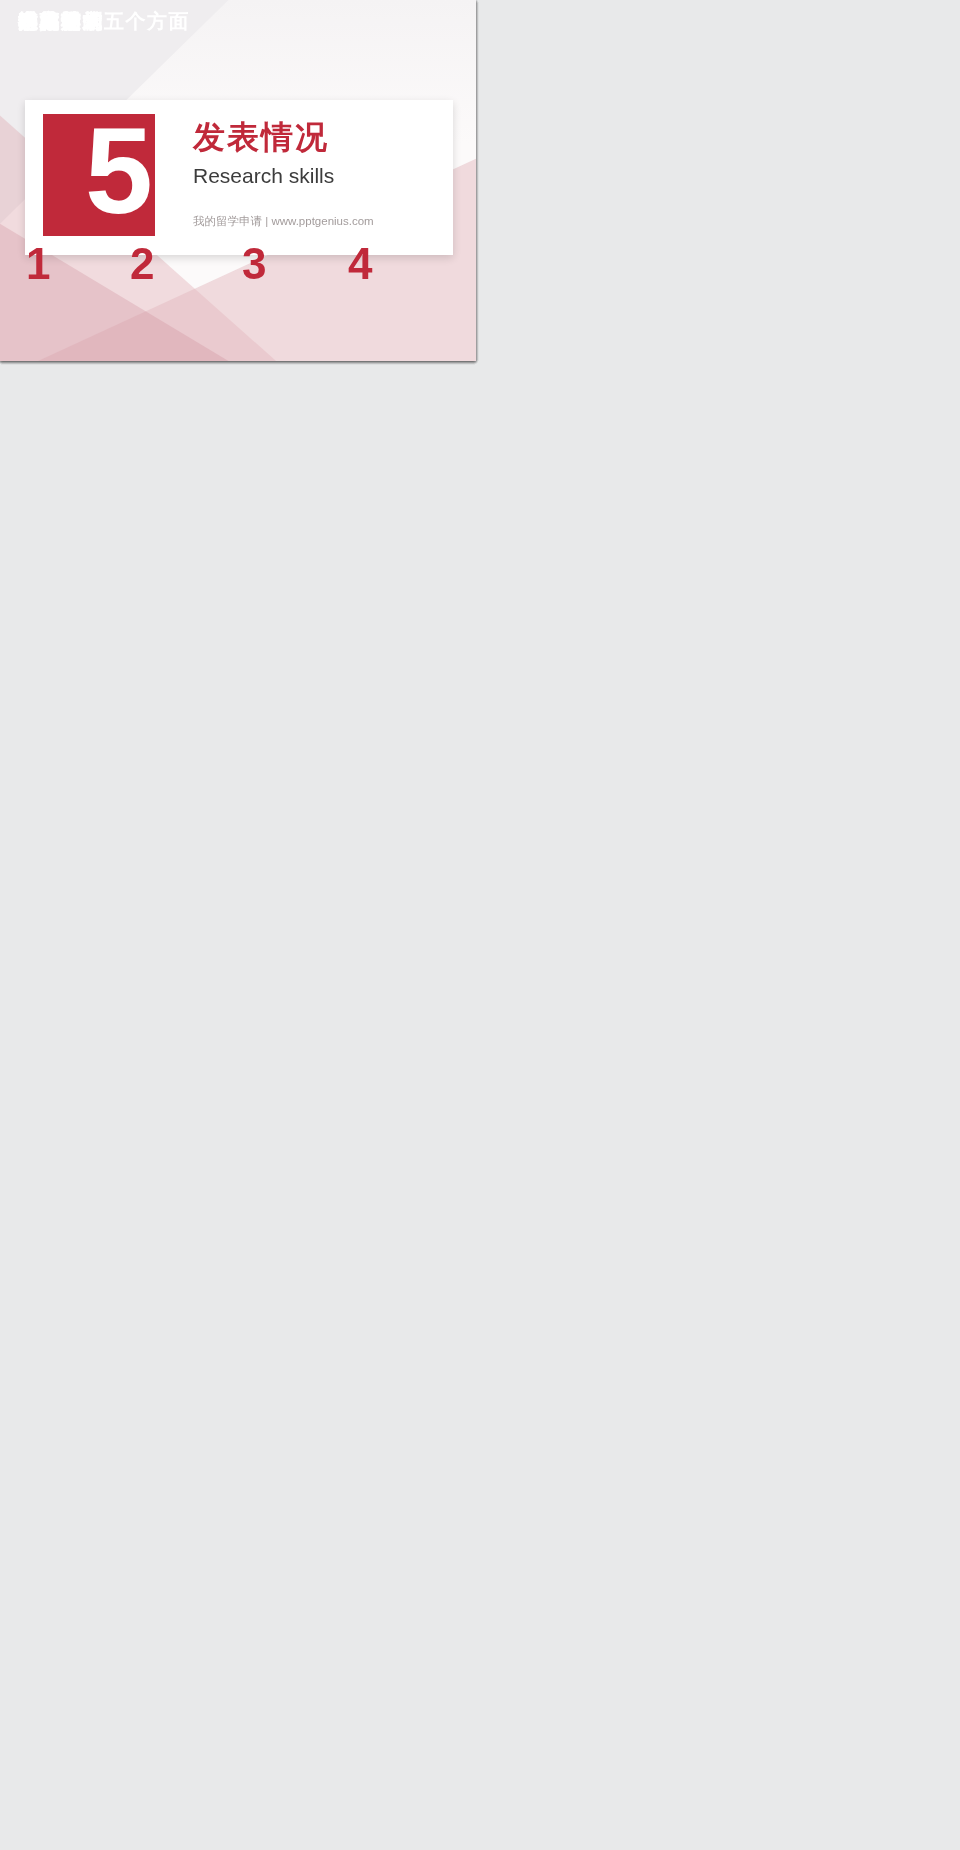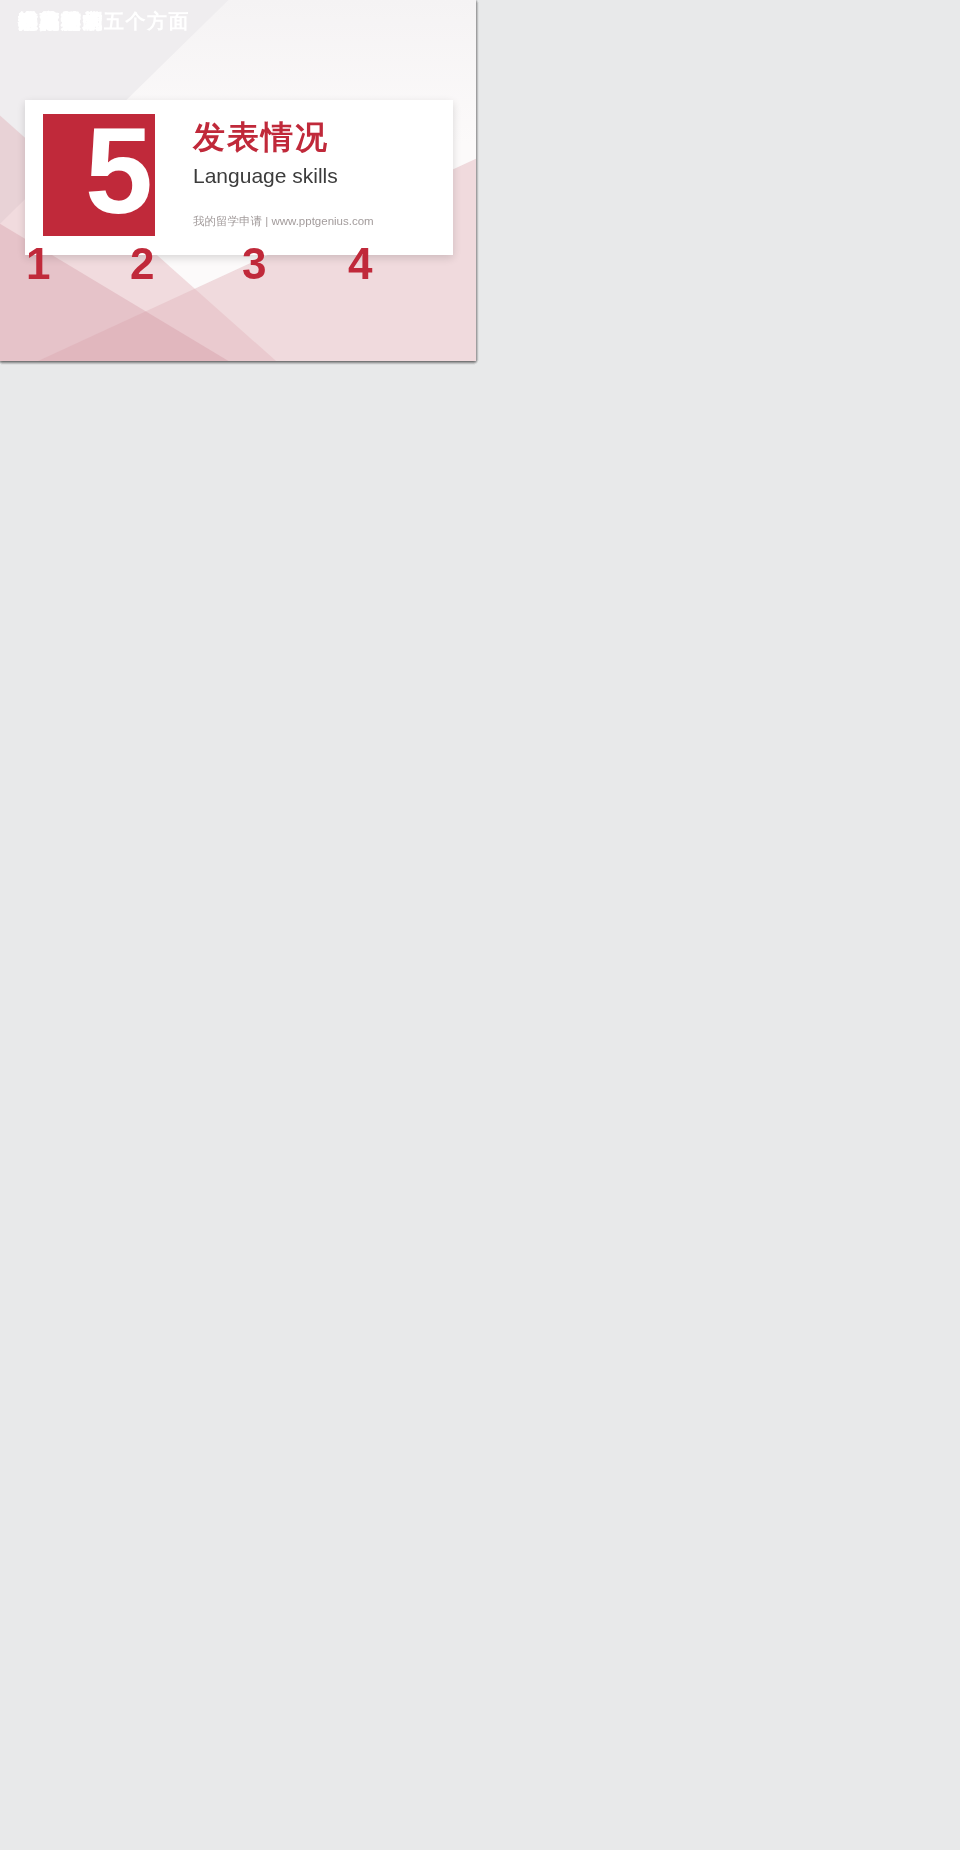--- a/index.html
+++ b/index.html
@@ -717,18 +717,18 @@
     <div class="tri" style="background:rgba(228,185,192,.5);clip-path:polygon(8% 100%,100% 44%,100% 100%);"></div>
     <div class="tri" style="background:rgba(205,140,152,.30);clip-path:polygon(0 62%,0 100%,48% 100%);"></div>
     <div class="banner">
       <div class="numwrap">
         <span class="num">5</span>
         <div class="redbox">
           <span class="num">5</span>
         </div>
       </div>
       <div class="bn-title">发表情况</div>
-      <div class="bn-sub">Language skills</div>
+      <div class="bn-sub">Research skills</div>
       <div class="bn-tag">我的留学申请 | www.pptgenius.com</div>
     </div>
   </div>
 
 </div>
 
 </body></html>

